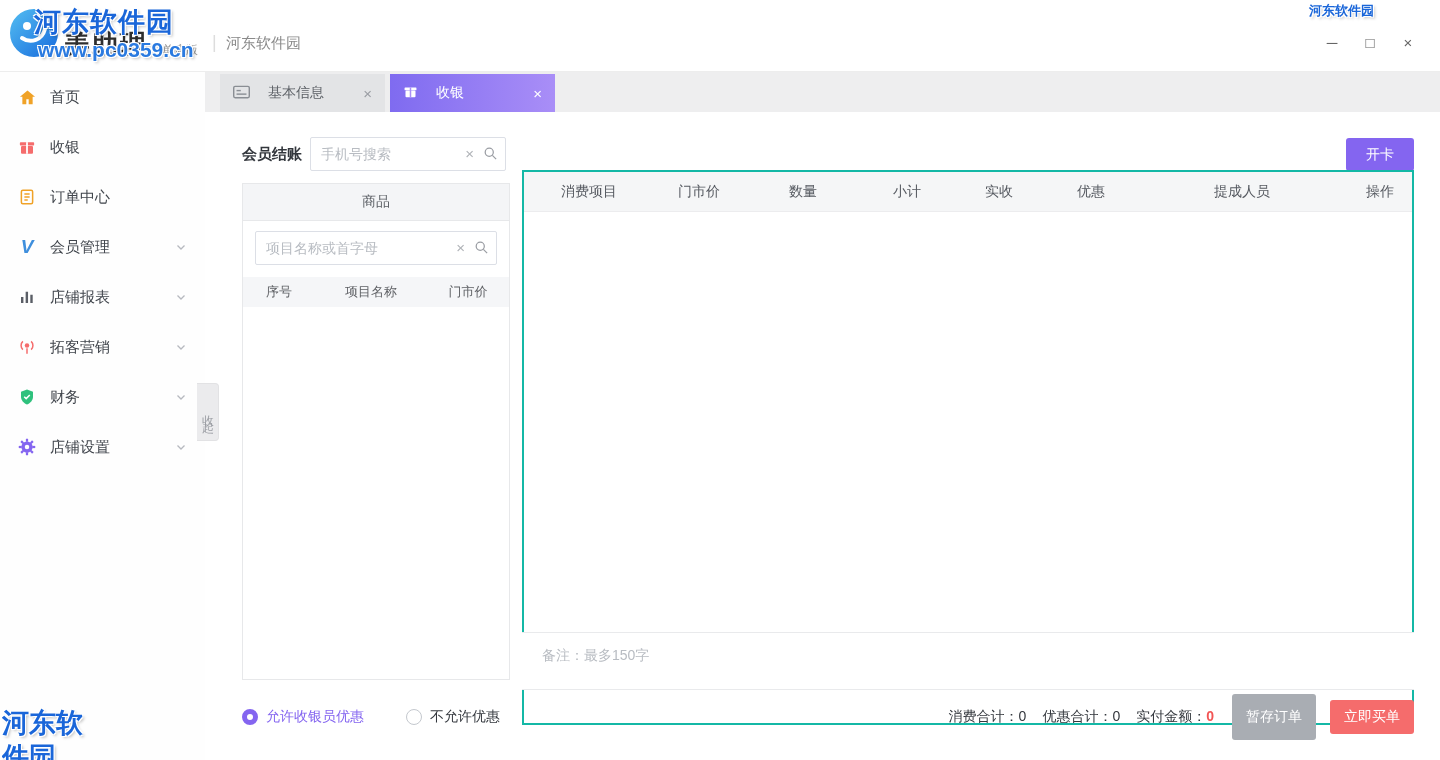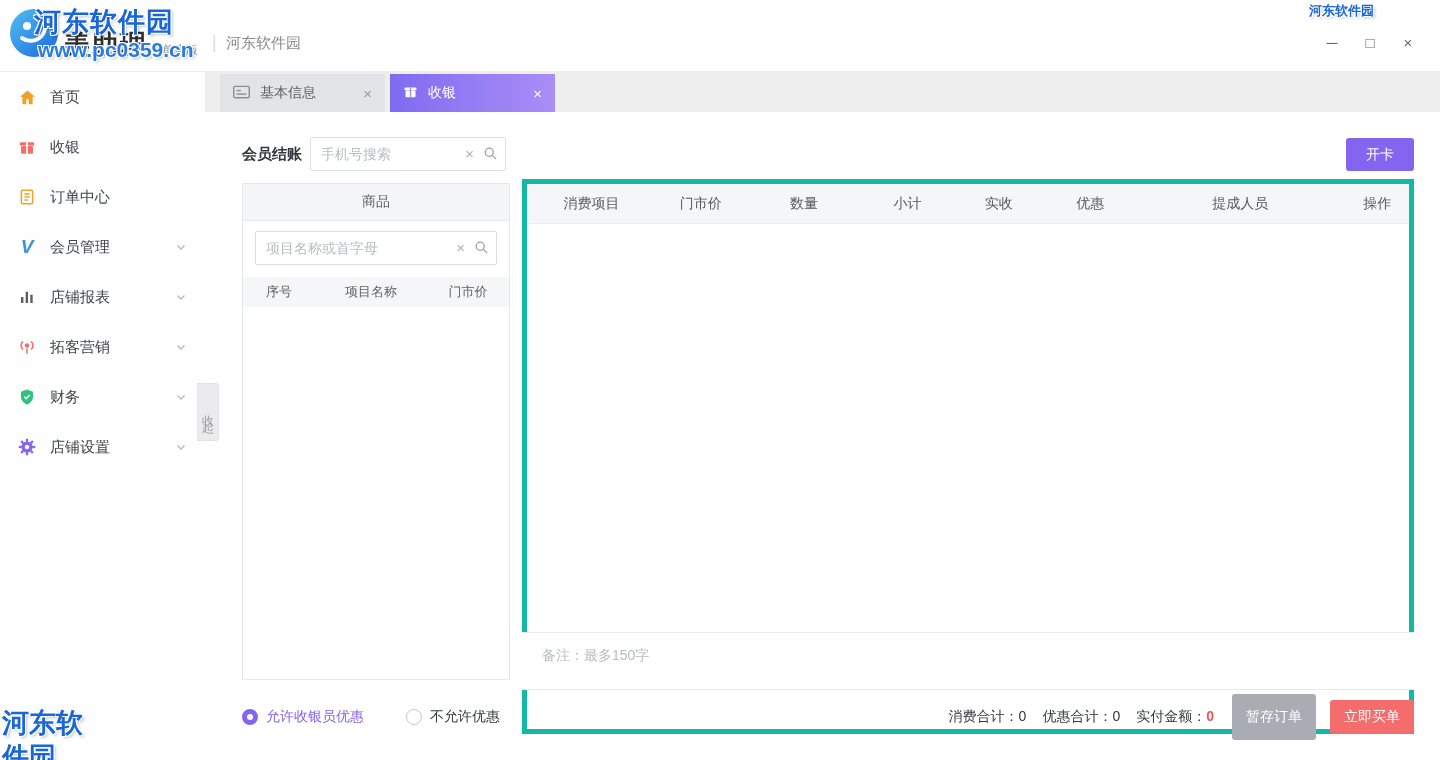--- a/index.html
+++ b/index.html
@@ -33,21 +33,21 @@
   .side-label { margin-left:12px; font-size:15px; color:#40454c; }
   .side-chev { margin-left:auto; display:flex; }
   .v-icon { color:#3f8fdd; font-weight:bold; font-size:19px; font-style:italic; }
   .collapse-handle { position:absolute; left:197px; top:383px; width:22px; height:58px; background:#ebebed; border:1px solid #e2e2e4; border-left:none; border-radius:0 4px 4px 0; display:flex; align-items:center; justify-content:center; writing-mode:vertical-lr; letter-spacing:6px; font-size:12px; color:#9a9da3; cursor:pointer; z-index:4; }
 
   
   .tabstrip { position:absolute; left:205px; top:60px; width:1235px; height:52px; background:#eeeeef; z-index:3; }
   .doc-tab { position:absolute; top:14px; height:38px; width:165px; display:flex; align-items:center; padding:0 13px; cursor:pointer; font-size:14px; }
   .doc-tab.inactive { left:15px; background:#e3e4e6; color:#5c6066; }
   .doc-tab.active { left:185px; background:linear-gradient(90deg,#7f6bf0,#a98ef7); color:#fff; }
-  .tab-label { margin-left:10px; }
+  .tab-label { margin-left:18px; }
   .tab-close { margin-left:auto; font-size:15px; cursor:pointer; }
   .doc-tab.inactive .tab-close { color:#9a9da3; }
   .doc-tab.active .tab-close { color:#fff; }
 
   
   .content { position:absolute; left:205px; top:112px; width:1235px; height:648px; background:#fff; }
 
   .checkout-row { position:absolute; left:37px; top:25px; height:34px; display:flex; align-items:center; }
   .checkout-label { font-size:15px; font-weight:bold; color:#33373d; margin-right:8px; }
   .input-wrap { position:relative; }
@@ -68,21 +68,21 @@
   .sp-tab { flex:1; display:flex; align-items:center; justify-content:center; font-size:14px; color:#5c6066; cursor:pointer; }
   .sp-tab.active { background:#fff; color:#33373d; }
   .sp-search { padding:10px 12px 8px; flex:none; }
   .sp-search input { width:100%; }
   .sp-head { height:30px; display:flex; align-items:center; background:#f5f6f8; font-size:13px; color:#606266; flex:none; margin:4px 0 0; }
   .sp-col { text-align:center; }
   .sw1 { width:72px; } .sw2 { width:112px; } .sw3 { flex:1; }
   .sp-body { flex:1; background:#fff; }
 
   
-  .order-panel { position:absolute; left:317px; top:67px; width:892px; height:555px; border:5px solid #14b8a6; background:#fff; }
+  .order-panel { position:absolute; left:317px; top:58px; width:892px; height:555px; border:2px solid #14b8a6; background:#fff; }
   .op-head { height:40px; display:flex; align-items:center; background:#f5f6f7; border-bottom:1px solid #ececee; font-size:14px; color:#565a61; }
   .op-col { text-align:center; }
   .w1{width:130px;} .w2{width:90px;} .w3{width:118px;} .w4{width:90px;} .w5{width:94px;} .w6{width:90px;} .w7{width:212px;} .w8{width:64px;}
   .op-body { height:405px; background:#fff; }
 
   .remark-box { position:absolute; left:317px; top:520px; width:892px; height:58px; border-top:1px solid #e9eaec; border-bottom:1px solid #e9eaec; padding:14px 20px; font-size:14px; color:#b8bcc2; cursor:text; background:#fff; }
 
   
   .footer-bar { position:absolute; left:37px; top:585px; width:1172px; height:40px; display:flex; align-items:center; justify-content:space-between; }
   .radio-group { display:flex; align-items:center; gap:42px; }

